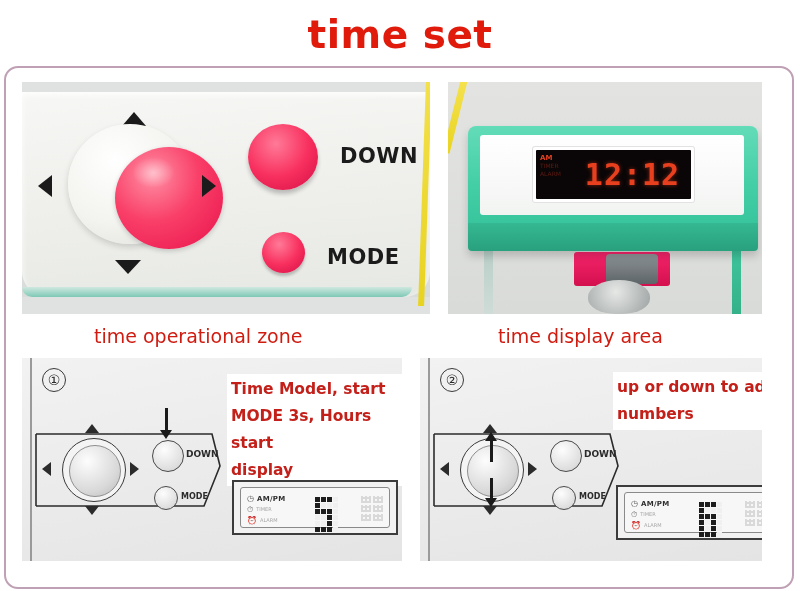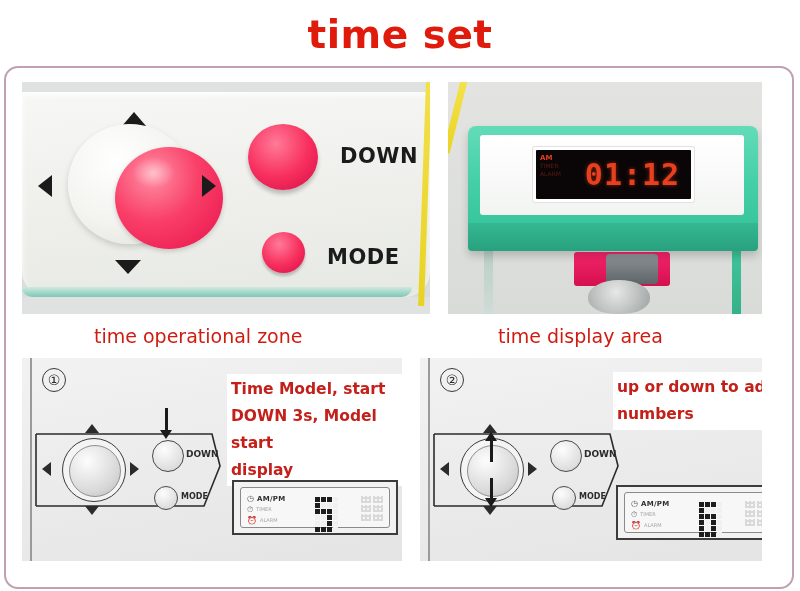--- a/index.html
+++ b/index.html
@@ -549,42 +549,42 @@
 
         <div class="clock-housing">
           <div class="clock-whiteplate">
             <div class="clock-screen-bezel">
               <div class="clock-screen">
                 <div class="led-side">
                   <div class="am">AM</div>
                   <div>TIMER</div>
                   <div>ALARM</div>
                 </div>
-                <div class="led-time">01:12</div>
+                <div class="led-time">12:12</div>
               </div>
             </div>
           </div>
         </div>
       </div>
     </div>
   </div>
 
   <div class="caption-row">
     <div class="caption caption-left">time operational zone</div>
     <div class="caption caption-right">time display area</div>
   </div>
 
   <div class="instr-row">
 
     <div class="instr instr-left">
       <div class="step-num">①</div>
 
       <div class="instr-text instr-text-1">
         <div>Time Model, start</div>
-        <div>DOWN 3s, Model start</div>
+        <div>MODE 3s, Hours start</div>
         <div>display</div>
       </div>
 
       <div class="art">
         <svg class="art-shape" viewBox="0 0 188 88">
           <path d="M2 8 H178 L186 40 L170 80 H2" fill="none" stroke="#2b2b2b" stroke-width="1.6"></path>
           <line x1="2" y1="8" x2="2" y2="80" stroke="#2b2b2b" stroke-width="1.6"></line>
         </svg>
         <div class="art-knob-ring">
           <div class="art-knob-ball"></div>

